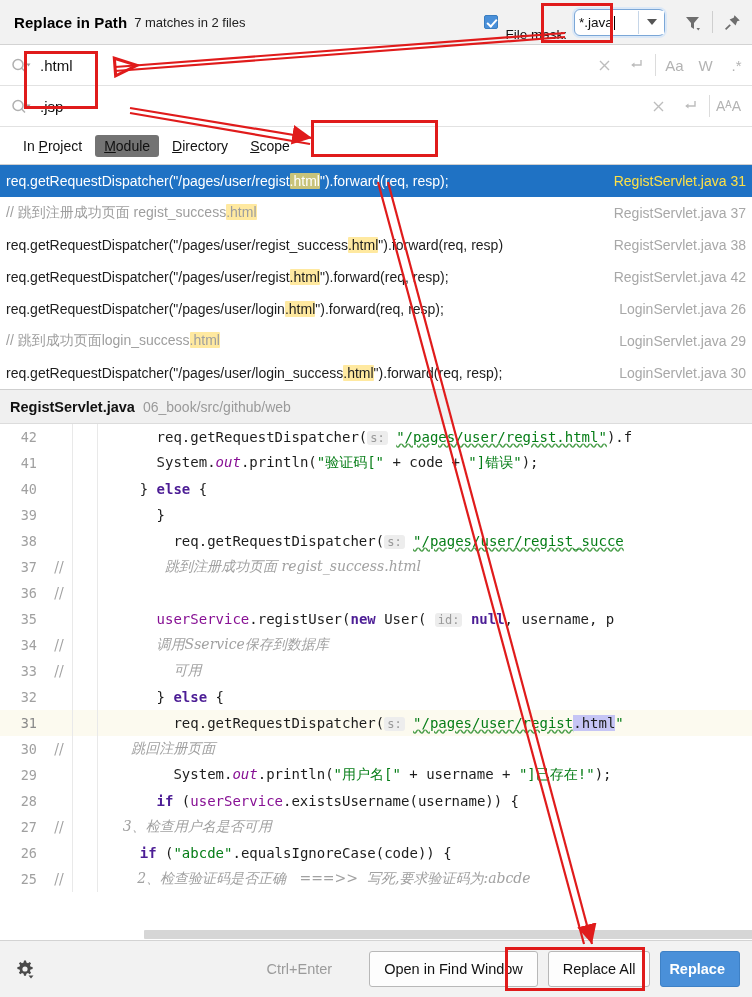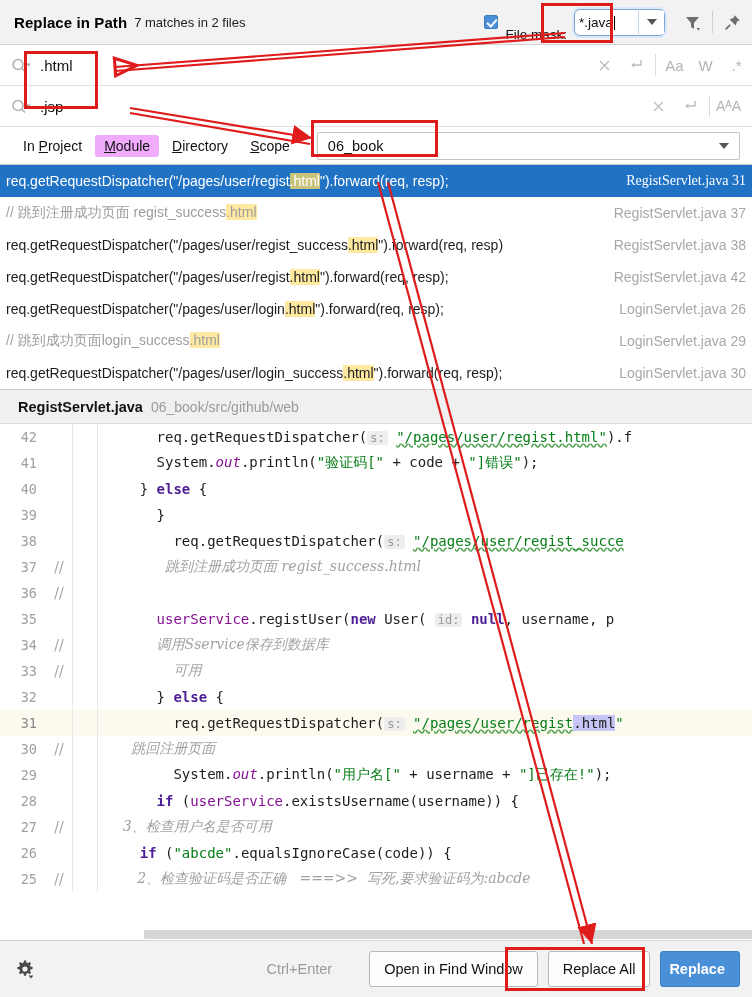--- a/index.html
+++ b/index.html
@@ -43,44 +43,44 @@
   .trail{display:flex;align-items:center;height:100%;}
   .tbtn{width:32px;height:40px;display:flex;align-items:center;justify-content:center;color:#b5b5b5;font-size:15px;}
   .tsep{width:1px;height:22px;background:#dcdcdc;margin:0 3px;}
   .opt{width:31px;height:40px;display:flex;align-items:center;justify-content:center;
        color:#b3b3b3;font-size:15px;font-weight:500;}
   .opt.small{font-size:14px;}
 
   
   .scopebar{height:38px;display:flex;align-items:center;border-bottom:1px solid #cfcfcf;background:#fff;padding-left:14px;box-sizing:border-box;}
   .scope-tab{font-size:14px;color:#111;padding:3px 9px;margin-right:4px;border-radius:3px;}
-  .scope-tab.active{background:#f0abfc;}
+  .scope-tab.active{background:#737373;}
   .scope-tab u{text-decoration:underline;}
   .scope-combo{flex:1;height:26px;margin:0 12px 0 14px;border:1px solid #c4c4c4;background:#fff;
     display:flex;align-items:center;border-radius:2px;}
   .scope-combo .val{flex:1;padding-left:10px;font-size:14.5px;color:#111;}
   .scope-combo .arr{width:30px;display:flex;align-items:center;justify-content:center;}
 
   
   .results{height:224px;min-height:224px;background:#fff;border-bottom:1px solid #cfcfcf;
     overflow:hidden;position:relative;}
   .res{height:32px;display:flex;align-items:center;padding:0 6px 0 6px;font-size:14px;
     white-space:nowrap;box-sizing:border-box;}
   .res .txt{flex:1;overflow:hidden;text-overflow:clip;}
   .res .loc{color:#a8a8a8;font-size:14px;padding-left:8px;flex-shrink:0;}
   .res.sel{background:#1f72c4;color:#fff;}
-  .res.sel .loc{color:#ffffff;font-family:Liberation Serif, serif;}
+  .res.sel .loc{color:#fde047;}
   .hl{background:#ffe9a0;border-radius:1px;}
   .res.sel .hl{background:#c8c37a;color:#fff;}
   .cmt{color:#9e9e9e;font-style:normal;}
 
   
   .preview{flex:1;display:flex;flex-direction:column;background:#fff;min-height:0;}
   .pv-head{height:34px;min-height:34px;display:flex;align-items:center;background:#f0f0f0;
-    border-bottom:1px solid #dcdcdc;padding-left:18px;box-sizing:border-box;}
+    border-bottom:1px solid #dcdcdc;padding-left:10px;box-sizing:border-box;}
   .pv-file{font-size:14.5px;color:#111;font-weight:600;}
   .pv-path{font-size:14px;color:#9a9a9a;margin-left:8px;}
   .code{flex:1;position:relative;overflow:hidden;background:#fff;
     font-family:"DejaVu Sans Mono","Liberation Mono",monospace;font-size:14px;}
   .cline{height:26px;display:flex;align-items:center;white-space:pre;}
   .cline.cur{background:#fcfaef;}
   .gut{width:46px;min-width:46px;text-align:right;padding-right:9px;color:#a0a0a0;
     font-size:13.5px;box-sizing:border-box;font-family:"DejaVu Sans Mono",monospace;}
   .cline.cur .gut{color:#8a8a8a;}
   .fold{width:26px;min-width:26px;border-left:1px solid #e9e9e9;border-right:1px solid #e9e9e9;
@@ -201,26 +201,20 @@
       <div class="opt small">AᴬA</div>
       <div style="width:8px"></div>
     </div>
   </div>
 
   <div class="scopebar">
     <span class="scope-tab">In <u>P</u>roject</span>
     <span class="scope-tab active"><u>M</u>odule</span>
     <span class="scope-tab"><u>D</u>irectory</span>
     <span class="scope-tab"><u>S</u>cope</span>
-    <div class="scope-combo">
-      <span class="val">06_book</span>
-      <span class="arr">
-        <span class="tri-d"></span>
-      </span>
-    </div>
   </div>
 
   <div class="results" id="results-list">
       <div class="res sel">
         <span class="txt ">req.getRequestDispatcher("/pages/user/regist<span class="hl">.html</span>").forward(req, resp);</span>
         <span class="loc">RegistServlet.java 31</span>
       </div>
       <div class="res">
         <span class="txt cmt">//        跳到注册成功页面 regist_success<span class="hl">.html</span></span>
         <span class="loc">RegistServlet.java 37</span>

